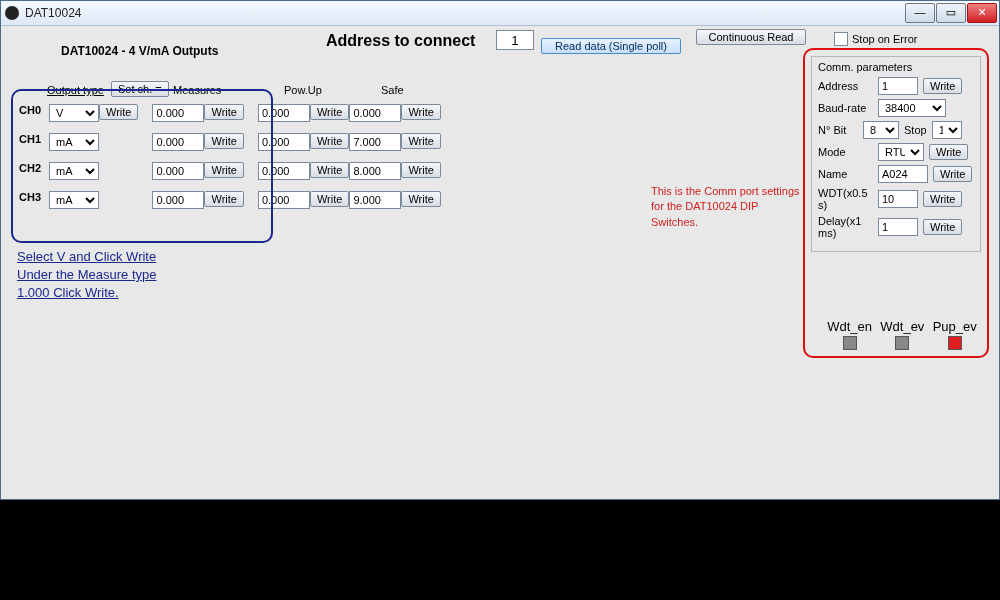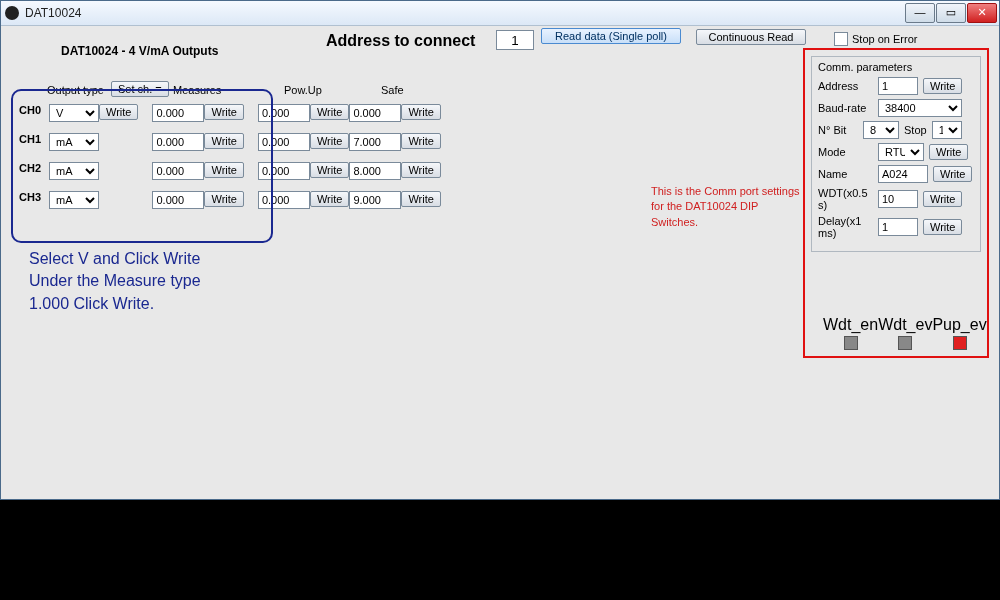--- a/index.html
+++ b/index.html
@@ -63,21 +63,21 @@
   .btn {
     border:1px solid #7a8a9a;
     background:linear-gradient(#f5f7fa,#d8dde4);
     padding:1px 6px;
     font-size:11px;
     border-radius:2px;
     cursor:pointer;
   }
   .btn.wide { width:140px; text-align:center; }
   .btn.read {
-    position:absolute; left:540px; top:2px;
+    position:absolute; left:540px; top:12px;
     border-color:#4a8ad0; color:#003060;
     background:linear-gradient(#e8f2ff,#c8dff8);
   }
   .btn.cont { position:absolute; left:695px; top:3px; width:110px;}
   .stop-err {
     position:absolute; left:833px; top:6px;
     display:flex; align-items:center; gap:4px;
   }
   .chk { width:12px; height:12px; border:1px solid #7a8a9a; background:#fff;}
   .col-head { position:absolute; font-size:11px; font-weight:normal; }
@@ -93,47 +93,47 @@
   }
   .row { position:absolute; display:flex; align-items:flex-start; }
   .chlabel { font-weight:bold; width:30px; }
   .blue-box {
     position:absolute; left:10px; top:63px;
     width:258px; height:150px;
     border:2px solid #1a2890; border-radius:10px;
     pointer-events:none;
   }
   .note-blue {
-    position:absolute; left:28px; top:222px;
-    color:#1a2890; font-size:16px; line-height:1.4;
+    position:absolute; left:16px; top:222px;
+    color:#1a2890; font-size:13px; line-height:1.4;text-decoration:underline;
   }
   .note-red {
     position:absolute; left:650px; top:158px;
     color:#d02020; font-size:11px; line-height:1.4;
     width:150px;
   }
   .comm-box {
     position:absolute; right:10px; top:22px;
     width:182px; height:306px;
-    border:2px solid #e01010; border-radius:0;
+    border:2px solid #e01010; border-radius:10px;
   }
   .comm-inner {
     position:absolute; left:6px; top:6px; right:6px;
     border:1px solid #b0b8c0;
     padding:4px 6px 8px 6px;
     background:#e8e8e8;
   }
   .comm-title { font-size:11px; margin-bottom:4px; }
   .crow { display:flex; align-items:center; gap:5px; margin:4px 0; }
   .crow .lbl { width:55px; }
   .crow .sel, .crow .txt { width:50px; }
   .indicators {
     position:absolute; left:18px; bottom:6px; right:6px;
     display:flex; justify-content:space-around;
-    font-size:16px; text-align:center;
+    font-size:13px; text-align:center;
   }
   .ind { display:flex; flex-direction:column; align-items:center; gap:2px;}
   .led { width:12px; height:12px; border:1px solid #555; background:#888;}
   .led.red { background:#e02020; }
 </style>
 </head>
 <body>
 
 <div class="window">
   <div class="titlebar">
@@ -150,21 +150,21 @@
     <div class="heading">DAT10024 - 4 V/mA Outputs</div>
     <div class="addr-label">Address to connect</div>
     <input class="addr-input" value="1" style="">
     <button class="btn wide read">Read data (Single poll)</button>
     <button class="btn cont">Continuous Read</button>
     <div class="stop-err">
       <div class="chk"></div>
       <span>Stop on Error</span>
     </div>
 
-    <div class="col-head" style="left:46px; top:58px;">Output type</div>
+    <div class="col-head" style="left:46px; top:58px;text-decoration:underline;">Output type</div>
     <button class="btn setch">Set ch. =</button>
     <div class="col-head" style="left:172px; top:58px;">Measures</div>
     <div class="col-head" style="left:283px; top:58px;">Pow.Up</div>
     <div class="col-head" style="left:380px; top:58px;">Safe</div>
 
     <div class="row" style="left:18px; top:78px;">
       <span class="chlabel">CH0</span>
       <select class="sel" style="width:50px"><option>V</option></select>
       <button class="btn">Write</button>
       <span style="width:14px"></span>
@@ -230,21 +230,21 @@
     <div class="comm-box">
       <div class="comm-inner">
         <div class="comm-title">Comm. parameters</div>
         <div class="crow">
           <span class="lbl">Address</span>
           <input class="txt" style="width: 32px;" value="1">
           <button class="btn">Write</button>
         </div>
         <div class="crow">
           <span class="lbl">Baud-rate</span>
-          <select class="sel" style="width:84px"><option>38400</option></select>
+          <select class="sel" style="width:68px"><option>38400</option></select>
         </div>
         <div class="crow">
           <span class="lbl" style="width:40px">N° Bit</span>
           <select class="sel" style="width:36px"><option>8</option></select>
           <span>Stop</span>
           <select class="sel" style="width:30px"><option>1</option></select>
         </div>
         <div class="crow">
           <span class="lbl">Mode</span>
           <select class="sel" style="width:46px"><option>RTU</option></select>

